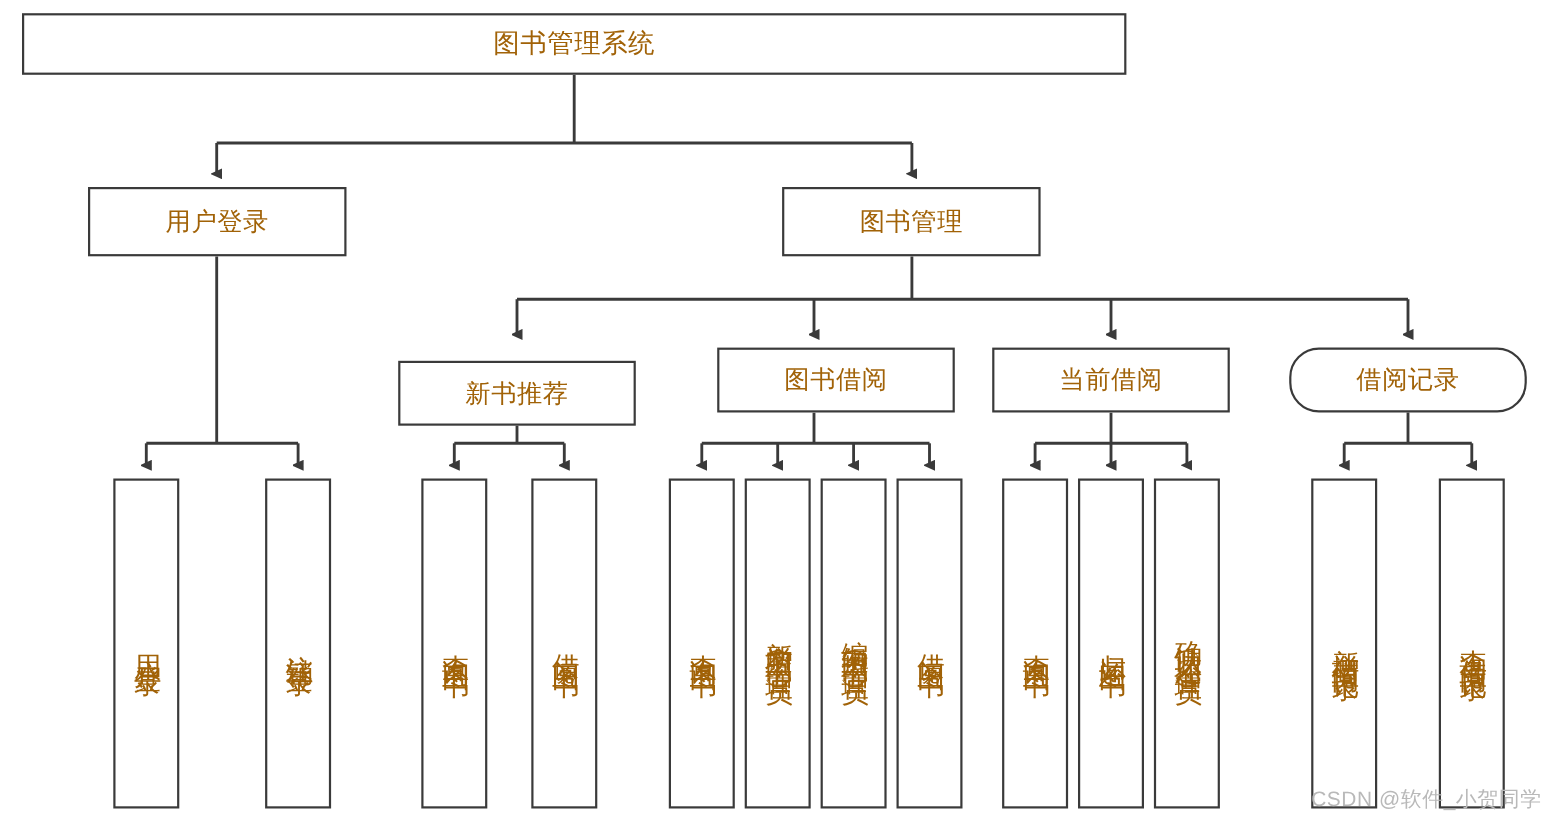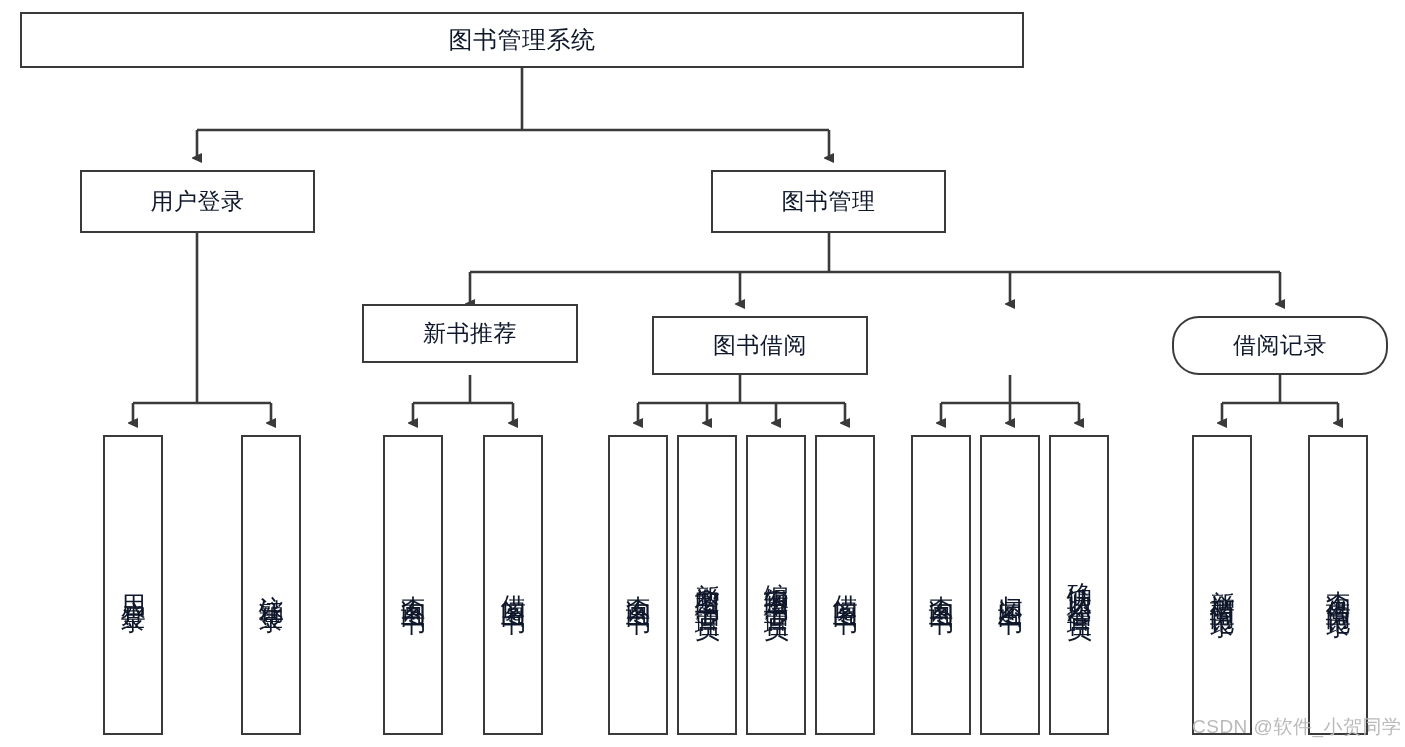--- a/index.html
+++ b/index.html
@@ -26,21 +26,21 @@
     pointer-events: none;
   }
   .node {
     position: absolute;
     box-sizing: border-box;
     background: #ffffff;
     border: 2px solid #3a3a3a;
     display: flex;
     align-items: center;
     justify-content: center;
-    color: #0f172a;
+    color: #a16207;
     z-index: 2;
   }
   .node .label {
     display: block;
     text-align: center;
     line-height: 1.18;
     white-space: pre-line;
   }
   
   .node.horiz .label {
@@ -131,26 +131,29 @@
     <span class="label">图书管理系统</span>
   </div>
 
   <div class="node horiz" style="left:80px; top:170px; width:235px; height:63px;">
     <span class="label">用户登录</span>
   </div>
   <div class="node horiz" style="left:711px; top:170px; width:235px; height:63px;">
     <span class="label">图书管理</span>
   </div>
 
-  <div class="node horiz" style="left:362px; top:304px; width:216px; height:59px;">
+  <div class="node horiz" style="left:362px; top:328px; width:216px; height:59px;">
     <span class="label">新书推荐</span>
   </div>
   <div class="node horiz" style="left:632px; top:316px; width:216px; height:59px;margin-left:20px;">
     <span class="label">图书借阅</span>
   </div>
+  <div class="node horiz" style="left:902px; top:316px; width:216px; height:59px;">
+    <span class="label">当前借阅</span>
+  </div>
   <div class="node horiz" style="left:1172px; top:316px; width:216px; height:59px;border-radius:27px;">
     <span class="label">借阅记录</span>
   </div>
 
   <div class="node vert" style="left:103px; top:435px; width:60px; height:300px;">
     <span class="label">用户登录</span>
   </div>
   <div class="node vert" style="left:241px; top:435px; width:60px; height:300px;">
     <span class="label">注销登录</span>
   </div>

